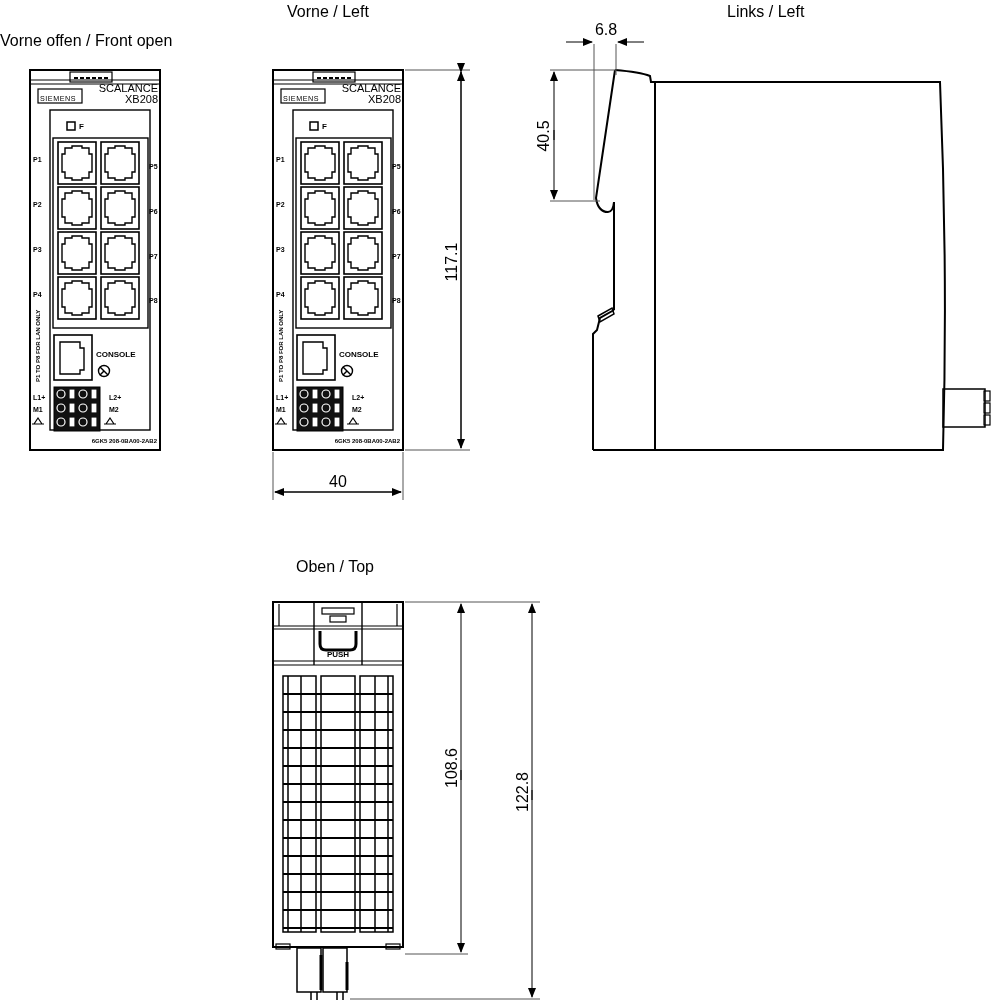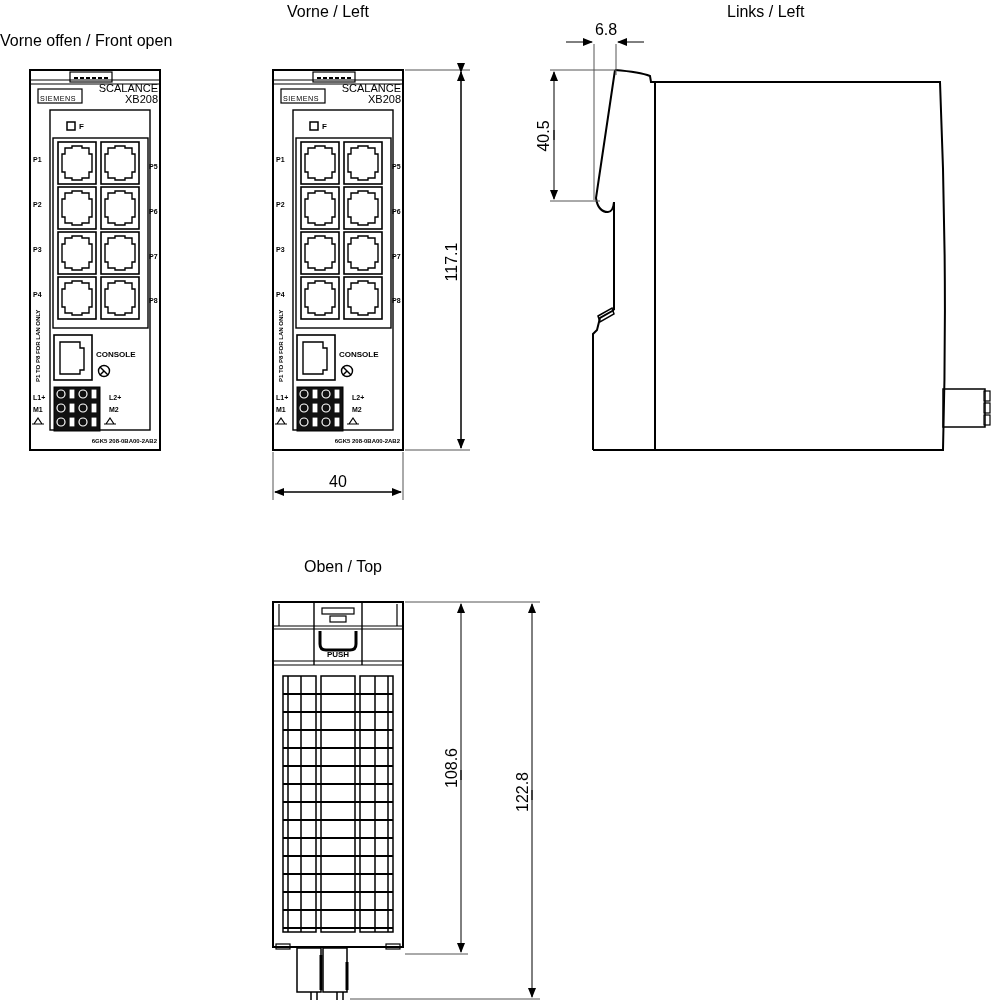--- a/index.html
+++ b/index.html
@@ -8,21 +8,21 @@
     svg { position: absolute; left: 0; top: 0; }
     .dim-text { font-family: "Liberation Sans", sans-serif; font-size: 16px; fill: #000; }
     .lbl { font-family: "Liberation Sans", sans-serif; font-weight: bold; fill: #000; }
   </style>
 </head>
 <body>
 
 <div class="view-title" style="left:0px; top:3px;margin-top:29px;">Vorne offen / Front open</div>
 <div class="view-title" style="left:287px; top:3px;">Vorne / Left</div>
 <div class="view-title" style="left:727px; top:3px;text-align:right;">Links / Left</div>
-<div class="view-title" style="left:304px; top:558px;">Oben / Top</div>
+<div class="view-title" style="left:296px; top:558px;">Oben / Top</div>
 
 <svg width="992" height="1000" viewBox="0 0 992 1000" xmlns="http://www.w3.org/2000/svg">
   <defs>
     <marker id="arr" markerWidth="10" markerHeight="8" refX="9" refY="4" orient="auto" markerUnits="userSpaceOnUse">
       <path d="M0,0 L10,4 L0,8 Z" fill="#000"></path>
     </marker>
 
     <g id="rj45">
       <rect x="0" y="0" width="38" height="42" fill="none" stroke="#000" stroke-width="1.6"></rect>
       <path d="M7,6 H14 V4 H24 V6 H31 V12 H34 V30 H31 V36 H24 V38 H14 V36 H7 V30 H4 V12 H7 Z" fill="none" stroke="#000" stroke-width="1.4"></path>

